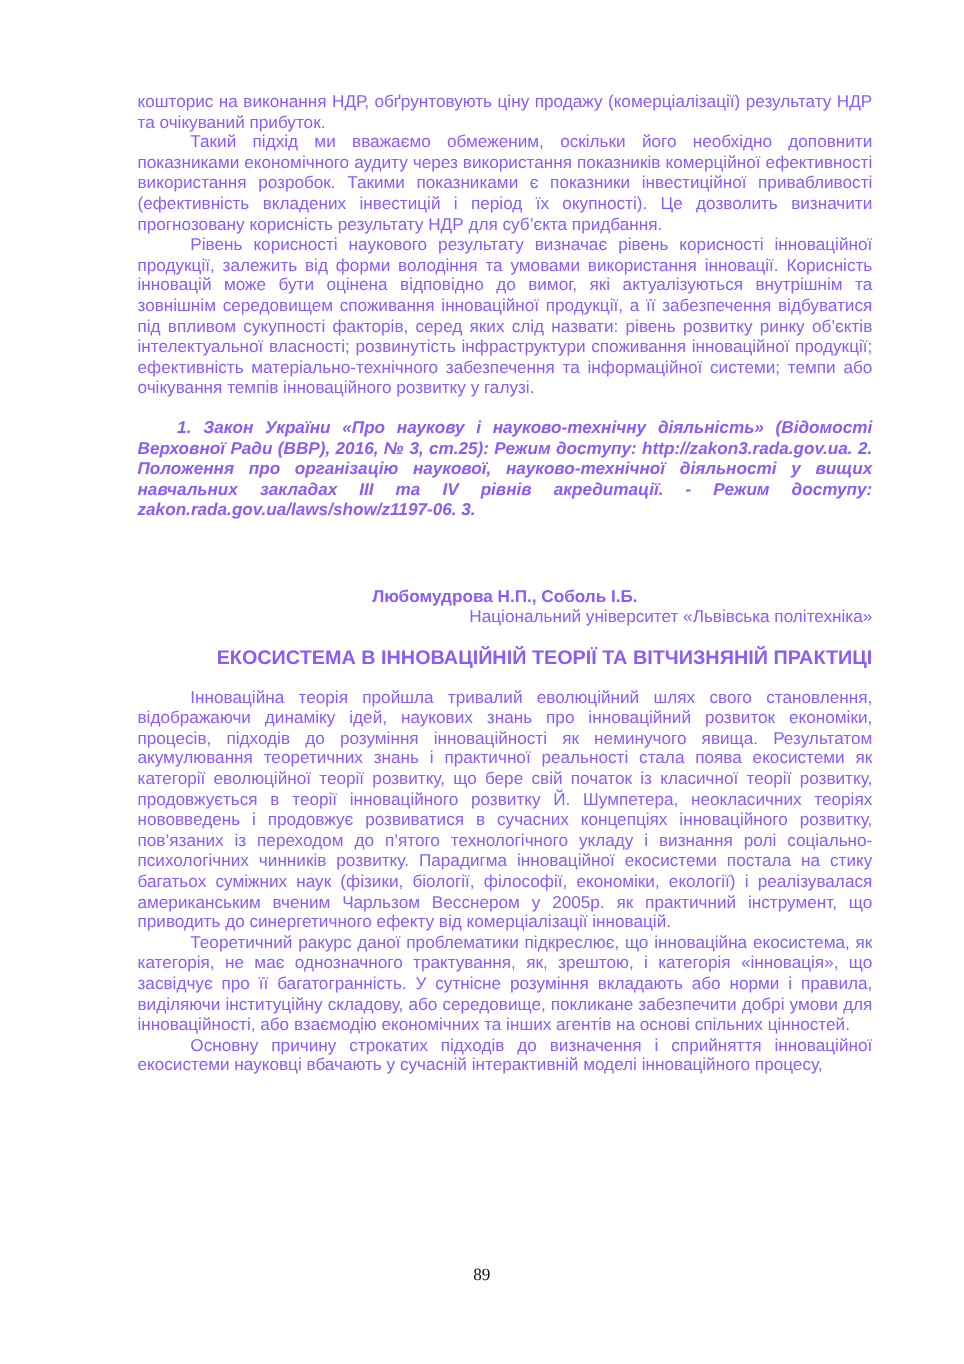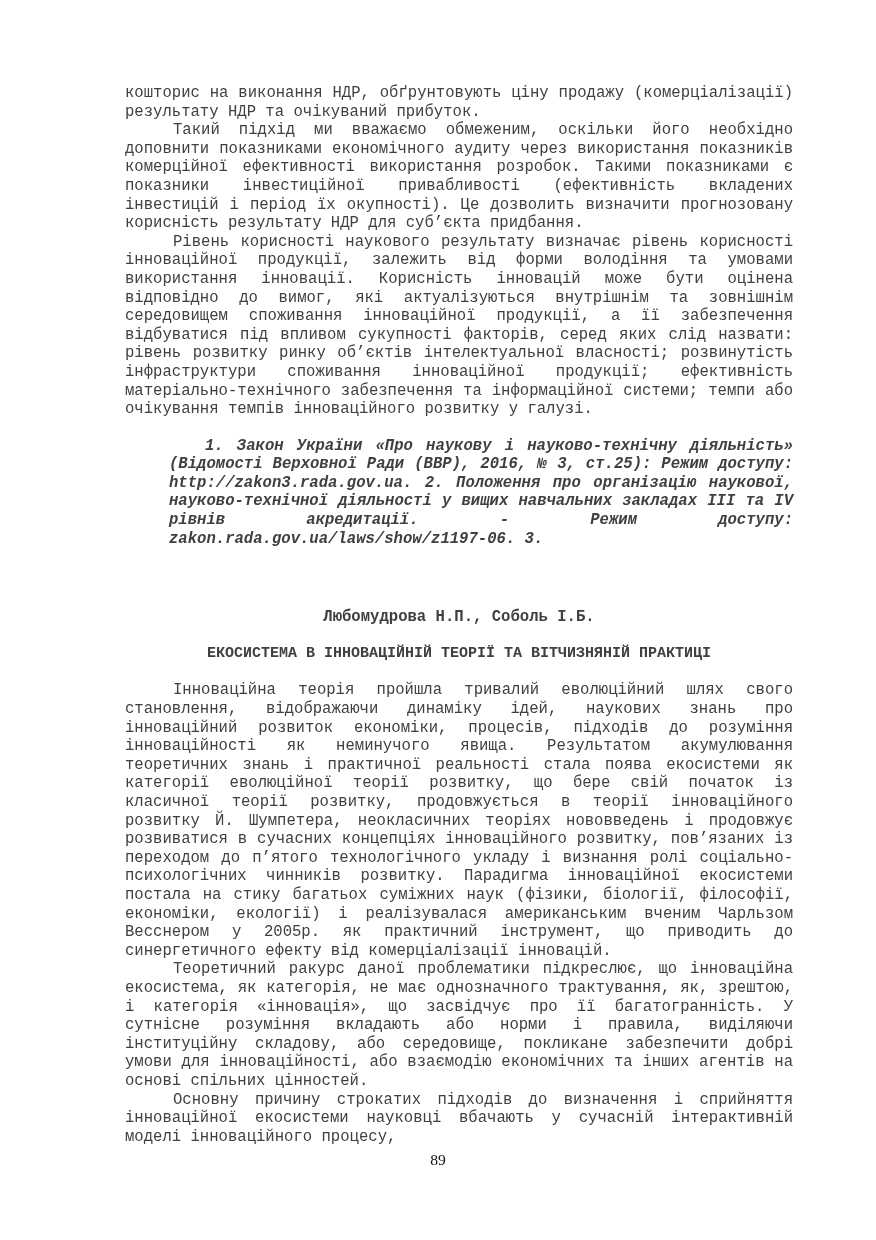--- a/index.html
+++ b/index.html
@@ -1,50 +1,51 @@
 <!DOCTYPE html>
 <html><head>
 <meta charset="utf-8">
 <style>
   html, body { margin: 0; padding: 0; background: #ffffff; }
   body { width: 876px; height: 1240px; position: relative; overflow: hidden; }
   .page {
     position: absolute; left: 125px; top: 84px; width: 668px;
-    font-family: Liberation Mono, monospace; font-size: 15.6px; line-height: 18.6px;
-    color: #404040;
+    font-family: Liberation Sans, sans-serif; font-size: 15.6px; line-height: 18.6px;
+    color: #8b5cf6;
   }
   p { margin: 0; text-align: justify; }
   .indent { text-indent: 48px; }
   .indent-s { text-indent: 36px; }
-  .refs { margin-top: 18px; font-style: italic; font-weight: bold; margin-left: 44px; }
+  .refs { margin-top: 18px; font-style: italic; font-weight: bold; }
   .refs p { text-align: justify; }
   .ref2 { font-style: italic; font-weight: normal; }
   .ref2 .num { font-style: normal; font-weight: bold; display: inline-block; width: 48px; }
   .authors { margin-top: 60px; text-align: center; font-weight: bold; }
   .affil { text-align: right; }
-  .title { margin-top: 18px; text-align: center; font-weight: bold; font-size: 15px; }
+  .title { margin-top: 18px; text-align: right; font-weight: bold; font-size: 18px; }
   .body2 { margin-top: 18px; }
   .pagenum { position: absolute; top: 1151px; left: 0; width: 876px; text-align: center;
     font-family: "Liberation Serif", serif; font-size: 15.6px; color: #111; }
 </style>
 </head>
 <body>
 
 <div class="page">
   <div>
     <p>кошторис на виконання НДР, обґрунтовують ціну продажу (комерціалізації) результату НДР та очікуваний прибуток.</p>
     <p class="indent">Такий підхід ми вважаємо обмеженим, оскільки його необхідно доповнити показниками економічного аудиту через використання показників комерційної ефективності використання розробок. Такими показниками є показники інвестиційної привабливості (ефективність вкладених інвестицій і період їх окупності). Це дозволить визначити прогнозовану корисність результату НДР для суб’єкта придбання.</p>
     <p class="indent">Рівень корисності наукового результату визначає рівень корисності інноваційної продукції, залежить від форми володіння та умовами використання інновації. Корисність інновацій може бути оцінена відповідно до вимог, які актуалізуються внутрішнім та зовнішнім середовищем споживання інноваційної продукції, а її забезпечення відбуватися під впливом сукупності факторів, серед яких слід назвати: рівень розвитку ринку об’єктів інтелектуальної власності; розвинутість інфраструктури споживання інноваційної продукції; ефективність матеріально-технічного забезпечення та інформаційної системи; темпи або очікування темпів інноваційного розвитку у галузі.</p>
   </div>
 
   <div class="refs">
     <p class="indent-s">1. Закон України «Про наукову і  науково-технічну діяльність» (Відомості Верховної Ради (ВВР), 2016, № 3, ст.25): Режим доступу: http://zakon3.rada.gov.ua. 2. Положення про організацію наукової, науково-технічної  діяльності у вищих навчальних закладах ІІІ та IV рівнів акредитації. - Режим доступу: zakon.rada.gov.ua/laws/show/z1197-06. 3.</p>
   </div>
 
   <p class="authors">Любомудрова Н.П., Соболь І.Б.</p>
+  <p class="affil">Національний університет «Львівська політехніка»</p>
 
   <p class="title">ЕКОСИСТЕМА В ІННОВАЦІЙНІЙ ТЕОРІЇ ТА ВІТЧИЗНЯНІЙ ПРАКТИЦІ</p>
 
   <div class="body2">
     <p class="indent">Інноваційна теорія пройшла тривалий еволюційний шлях свого становлення, відображаючи динаміку ідей, наукових знань про інноваційний розвиток економіки, процесів, підходів до розуміння інноваційності як неминучого явища. Результатом акумулювання теоретичних знань і практичної реальності стала поява екосистеми як категорії еволюційної теорії розвитку, що бере свій початок із класичної теорії розвитку, продовжується в теорії інноваційного розвитку Й. Шумпетера, неокласичних теоріях нововведень і продовжує розвиватися в сучасних концепціях інноваційного розвитку, пов’язаних із переходом до п’ятого технологічного укладу і визнання  ролі соціально-психологічних чинників розвитку. Парадигма інноваційної екосистеми постала на стику багатьох суміжних наук (фізики, біології, філософії, економіки, екології) і реалізувалася американським вченим Чарльзом Весснером у 2005р. як практичний інструмент, що приводить до синергетичного ефекту від комерціалізації інновацій.</p>
     <p class="indent">Теоретичний ракурс даної проблематики підкреслює, що інноваційна екосистема, як категорія, не має однозначного трактування, як, зрештою, і категорія «інновація», що засвідчує про її багатогранність. У сутнісне розуміння вкладають або норми і правила, виділяючи інституційну складову, або середовище, покликане забезпечити добрі умови для інноваційності, або взаємодію економічних та інших агентів на основі спільних цінностей.</p>
     <p class="indent">Основну причину строкатих підходів до визначення і сприйняття інноваційної екосистеми науковці вбачають у сучасній  інтерактивній моделі інноваційного процесу,</p>
   </div>
 </div>
 

